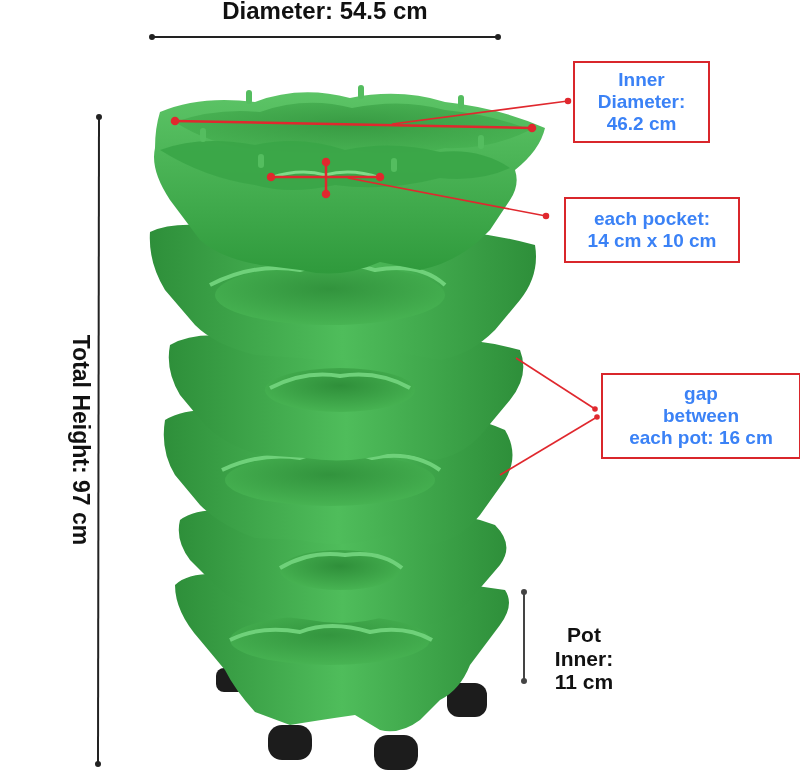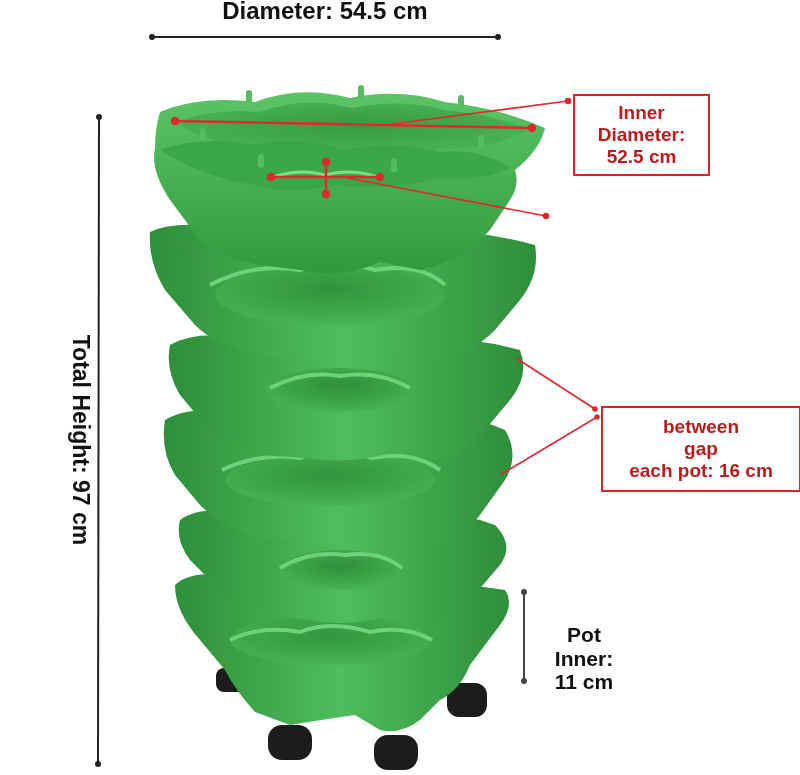--- a/index.html
+++ b/index.html
@@ -1,19 +1,19 @@
 <!DOCTYPE html>
 <html><head>
   <meta charset="utf-8">
   <style>
     html, body { margin: 0; padding: 0; background: #ffffff; }
     body { width: 800px; height: 775px; position: relative; overflow: hidden; font-family: "Liberation Sans", sans-serif; }
     .stage { position: absolute; left: 0; top: 0; width: 800px; height: 775px; }
     .txt { position: absolute; font-weight: bold; color: #111; text-align: center; line-height: 1.12; font-family: "Liberation Sans", sans-serif; }
-    .box { position: absolute; border: 2px solid #d9262b; background: #fff; display: flex; align-items: center; justify-content: center; text-align: center; font-weight: bold; color: #b91c1c; font-size: 19px; line-height: 1.15; font-family: "Liberation Sans", sans-serif; margin-top: 33px; }
+    .box { position: absolute; border: 2px solid #d9262b; background: #fff; display: flex; align-items: center; justify-content: center; text-align: center; font-weight: bold; color: #3b82f6; font-size: 19px; line-height: 1.15; font-family: "Liberation Sans", sans-serif; }
     .box span { display: block; }
     .title { left: 150px; top: -2px; width: 350px; font-size: 24px; }
     .vertical { position: absolute; left: 60px; top: 260px; width: 40px; height: 360px; }
     .vertical .rot { position: absolute; left: 50%; top: 50%; transform: translate(-50%, -50%) rotate(90deg); white-space: nowrap; font-size: 23px; font-weight: bold; color: #111; }
     .pot-h { left: 534px; top: 623px; width: 100px; font-size: 21px; }
   </style>
 </head>
 <body>
 
 <div class="stage">
@@ -132,29 +132,35 @@
   <div class="txt title">Diameter: 54.5 cm</div>
 
   <div class="vertical">
     <div class="rot">Total Height: 97 cm</div>
   </div>
 
   <div class="box" style="left:573px;top:61px;width:133px;height:78px;font-size:19px;">
     <div>
       <span>Inner</span>
       <span>Diameter:</span>
-      <span>52.5 cm</span>
+      <span>46.2 cm</span>
     </div>
   </div>
 
+  <div class="box" style="left:564px;top:197px;width:172px;height:62px;font-size:19px;">
+    <div>
+      <span>each pocket:</span>
+      <span>14 cm x 10 cm</span>
+    </div>
+  </div>
 
   <div class="box" style="left:601px;top:373px;width:196px;height:82px;font-size:19px;">
     <div>
+      <span>gap</span>
       <span>between</span>
-      <span>gap</span>
       <span>each pot: 16 cm</span>
     </div>
   </div>
 
   <div class="txt pot-h">
     <span style="display:block">Pot</span>
     <span style="display:block">Inner:</span>
     <span style="display:block">11 cm</span>
   </div>
 

